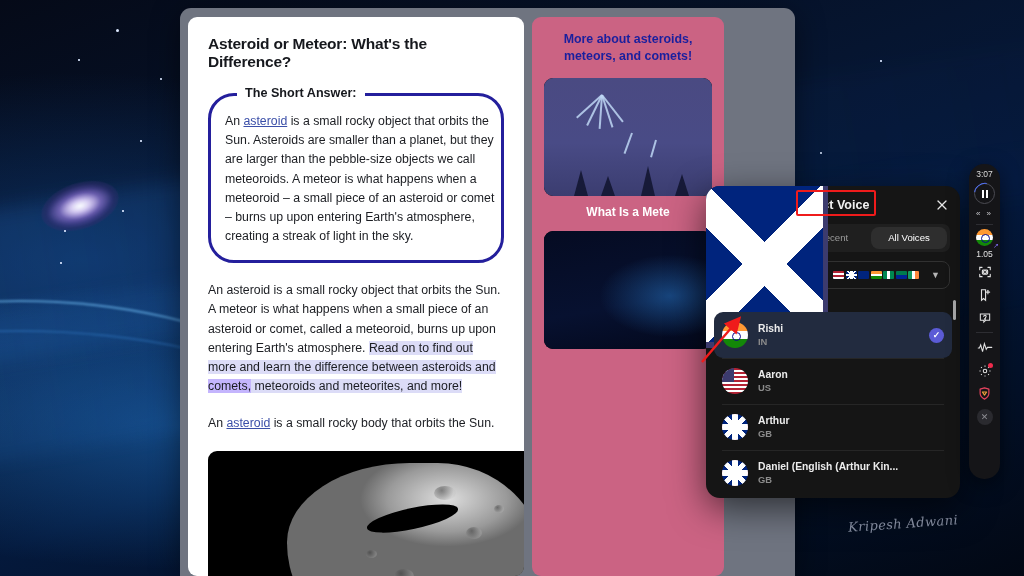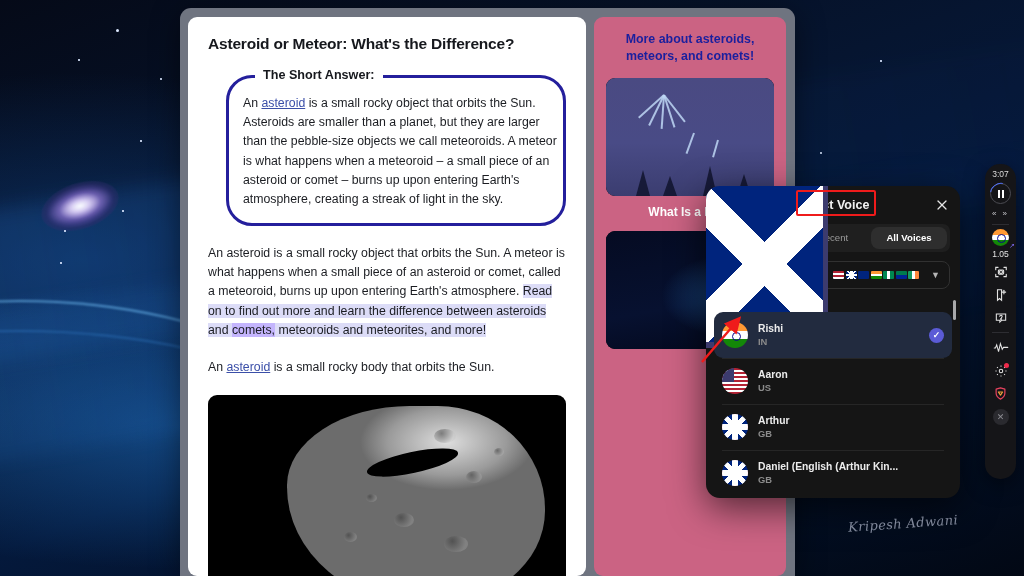--- a/index.html
+++ b/index.html
@@ -50,40 +50,39 @@
   #window {
     position: absolute; left: 180px; top: 8px; width: 615px; height: 568px;
     background: #6f7480;
     border-radius: 11px 11px 0 0;
     padding: 9px 8px 0 8px;
     box-shadow: 0 6px 30px rgba(0,0,0,0.45);
     display: flex; gap: 8px;
     overflow: hidden;
   }
   #article {
-    width: 398px; height: 100%;
+    width: 336px; height: 100%;
     background: #ffffff;
     border-radius: 9px;
     padding: 18px 20px 0 20px;
     overflow: hidden;
     position: relative;
   }
   #article h1 {
     font-size: 15.5px; font-weight: bold; color: #16181d;
     letter-spacing: -0.2px; margin-bottom: 22px;
   }
 
   
   .callout {
     position: relative;
     border: 3px solid #241f9c;
     border-radius: 26px;
     padding: 16px 2px 14px 14px;
     margin-bottom: 18px;
-    margin-left: 18px;
   }
   .callout-legend {
     position: absolute; top: -10px; left: 26px;
     background: #fff; padding: 0 8px;
     font-size: 12.6px; font-weight: bold; color: #16181d;
   }
   .callout p { font-size: 12.3px; line-height: 1.56; color: #1b1d22; }
   a.inline-link { color: #3b4fa8; text-decoration: underline; }
 
   .body-p {
@@ -201,21 +200,21 @@
   .vd-close { margin-left: auto; color: #e6e6e6; font-size: 15px; line-height: 1; z-index: 2;}
   .vd-tabs {
     margin: 0 10px; height: 28px;
     background: #1f1f1f; border-radius: 7px;
     display: flex; align-items: center; padding: 3px;
   }
   .vd-tab {
     flex: 1; text-align: center; font-size: 9.6px; color: #9b9b9b;
     line-height: 22px; border-radius: 5px;
   }
-  .vd-tab.active { background: #2e2e2e; color: #ffffff; font-weight: bold; border-radius: 8px; }
+  .vd-tab.active { background: #2e2e2e; color: #ffffff; font-weight: normal; border-radius: 8px; }
   .vd-lang {
     margin: 9px 10px 7px 10px; height: 28px;
     border: 1px solid #313131; border-radius: 8px;
     display: flex; align-items: center; padding: 0 9px; gap: 6px;
   }
   .vd-lang-label { font-size: 10px; font-weight: bold; color: #f0f0f0; }
   .flag-strip { margin-left: auto; display: flex; gap: 1.5px; }
   .mini-flag { width: 11px; height: 8px; border-radius: 1px; overflow: hidden; }
   .chev { margin-left: 6px; color: #b5b5b5; font-size: 9px; }
 
@@ -275,21 +274,20 @@
   #arrow-annot { position: absolute; left: 690px; top: 300px; width: 90px; height: 70px; z-index: 60; }
 
   
   #toolbar {
     position: absolute; left: 969px; top: 164px; width: 31px; height: 315px;
     background: #151518; border-radius: 15px;
     display: flex; flex-direction: column; align-items: center;
     padding: 5px 0 6px 0; gap: 2px;
     box-shadow: 0 6px 20px rgba(0,0,0,0.5);
     z-index: 50;
-    margin-left: 16px;
   }
   .tb-time { font-size: 8.5px; color: #dcdcdc; margin-bottom: 2px; }
   .tb-play {
     width: 21px; height: 21px; border-radius: 50%;
     border: 1.3px solid #4b4b52;
     display: flex; align-items: center; justify-content: center;
     position: relative;
   }
   .tb-play::before {
     content:""; position:absolute; inset:-1.3px; border-radius:50%;

